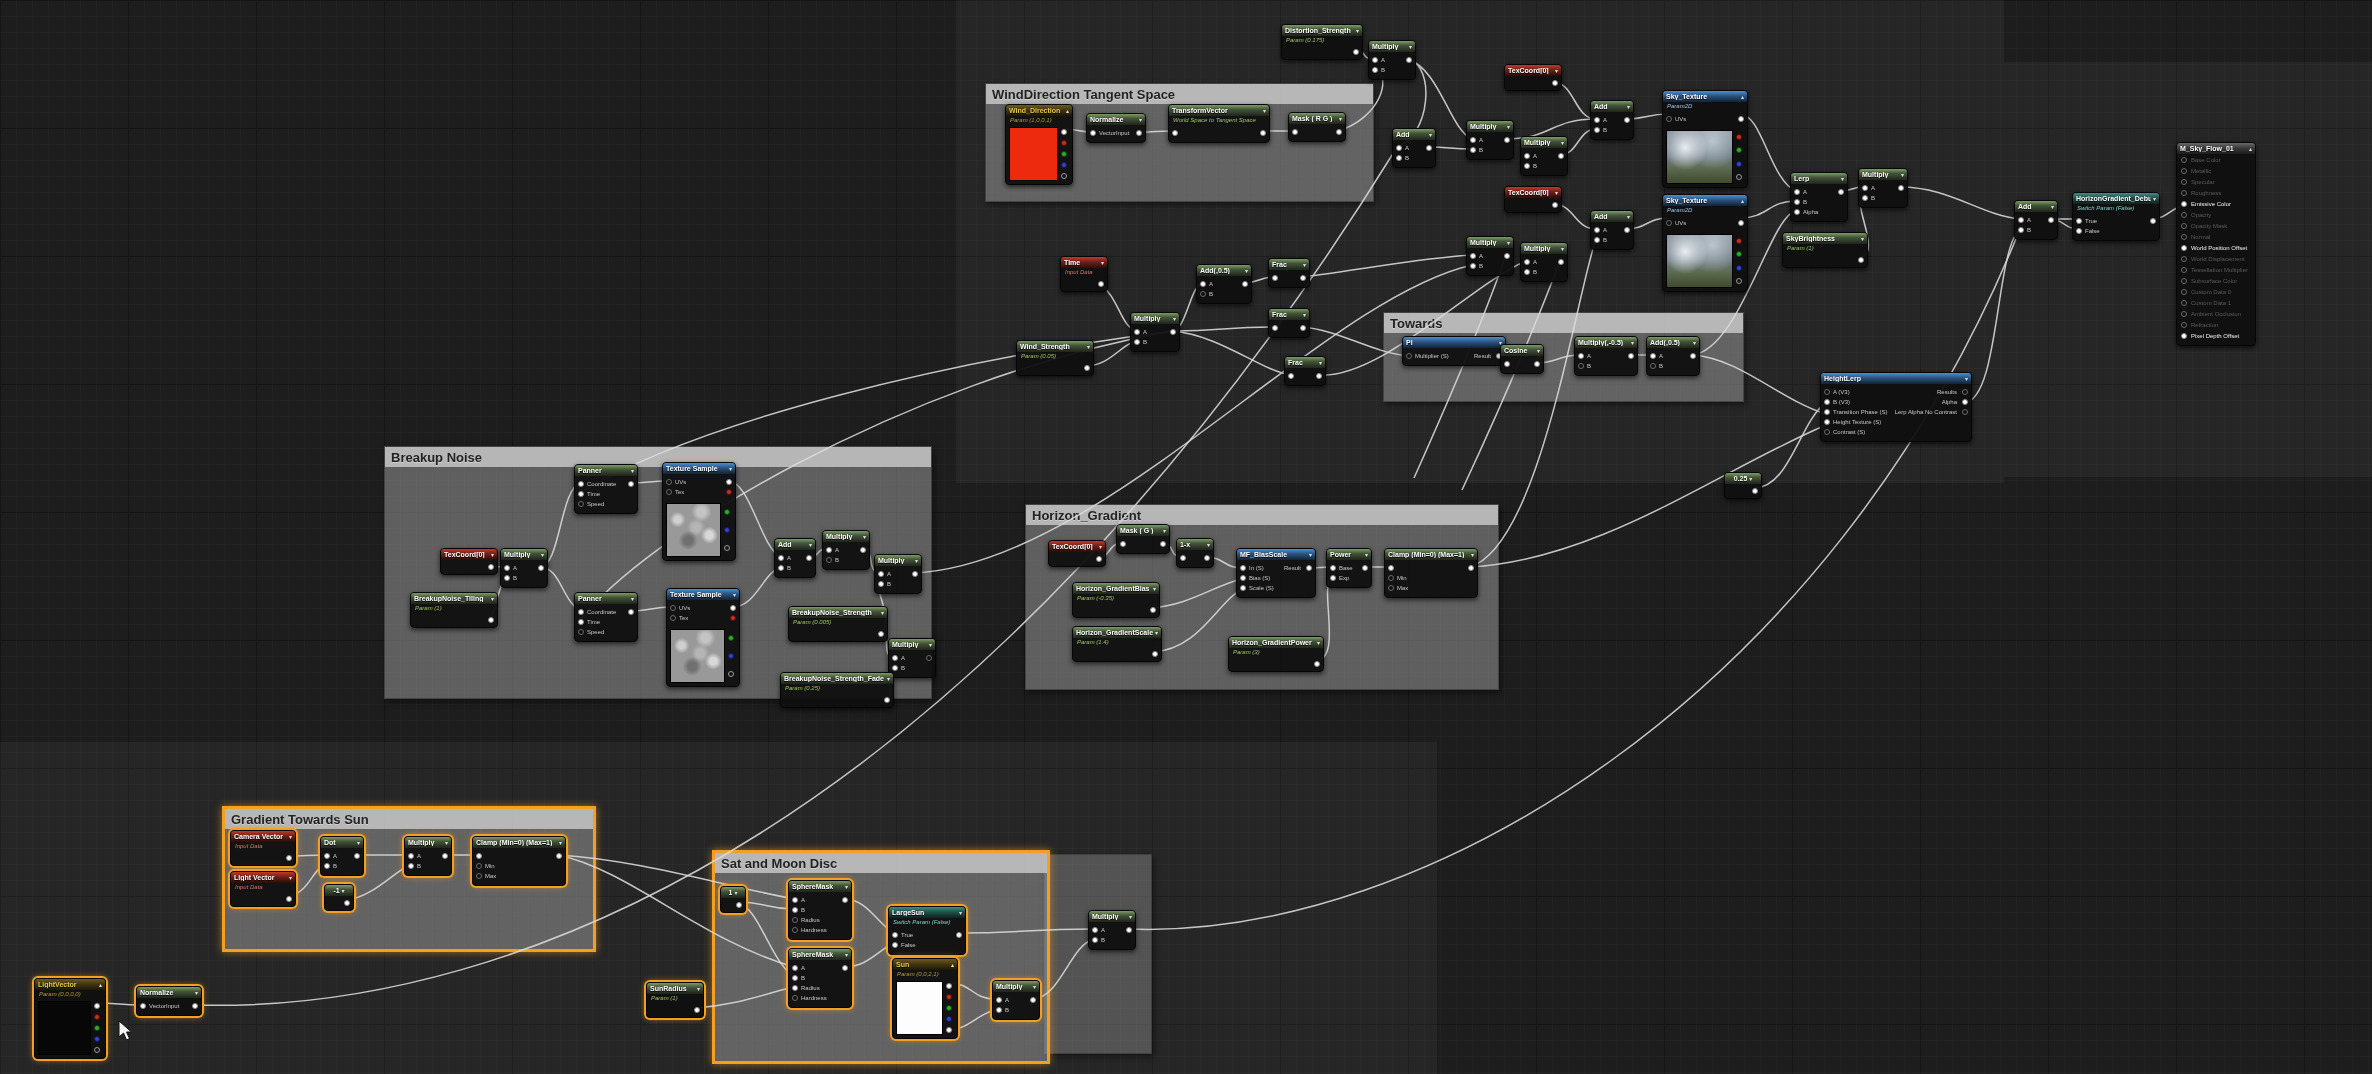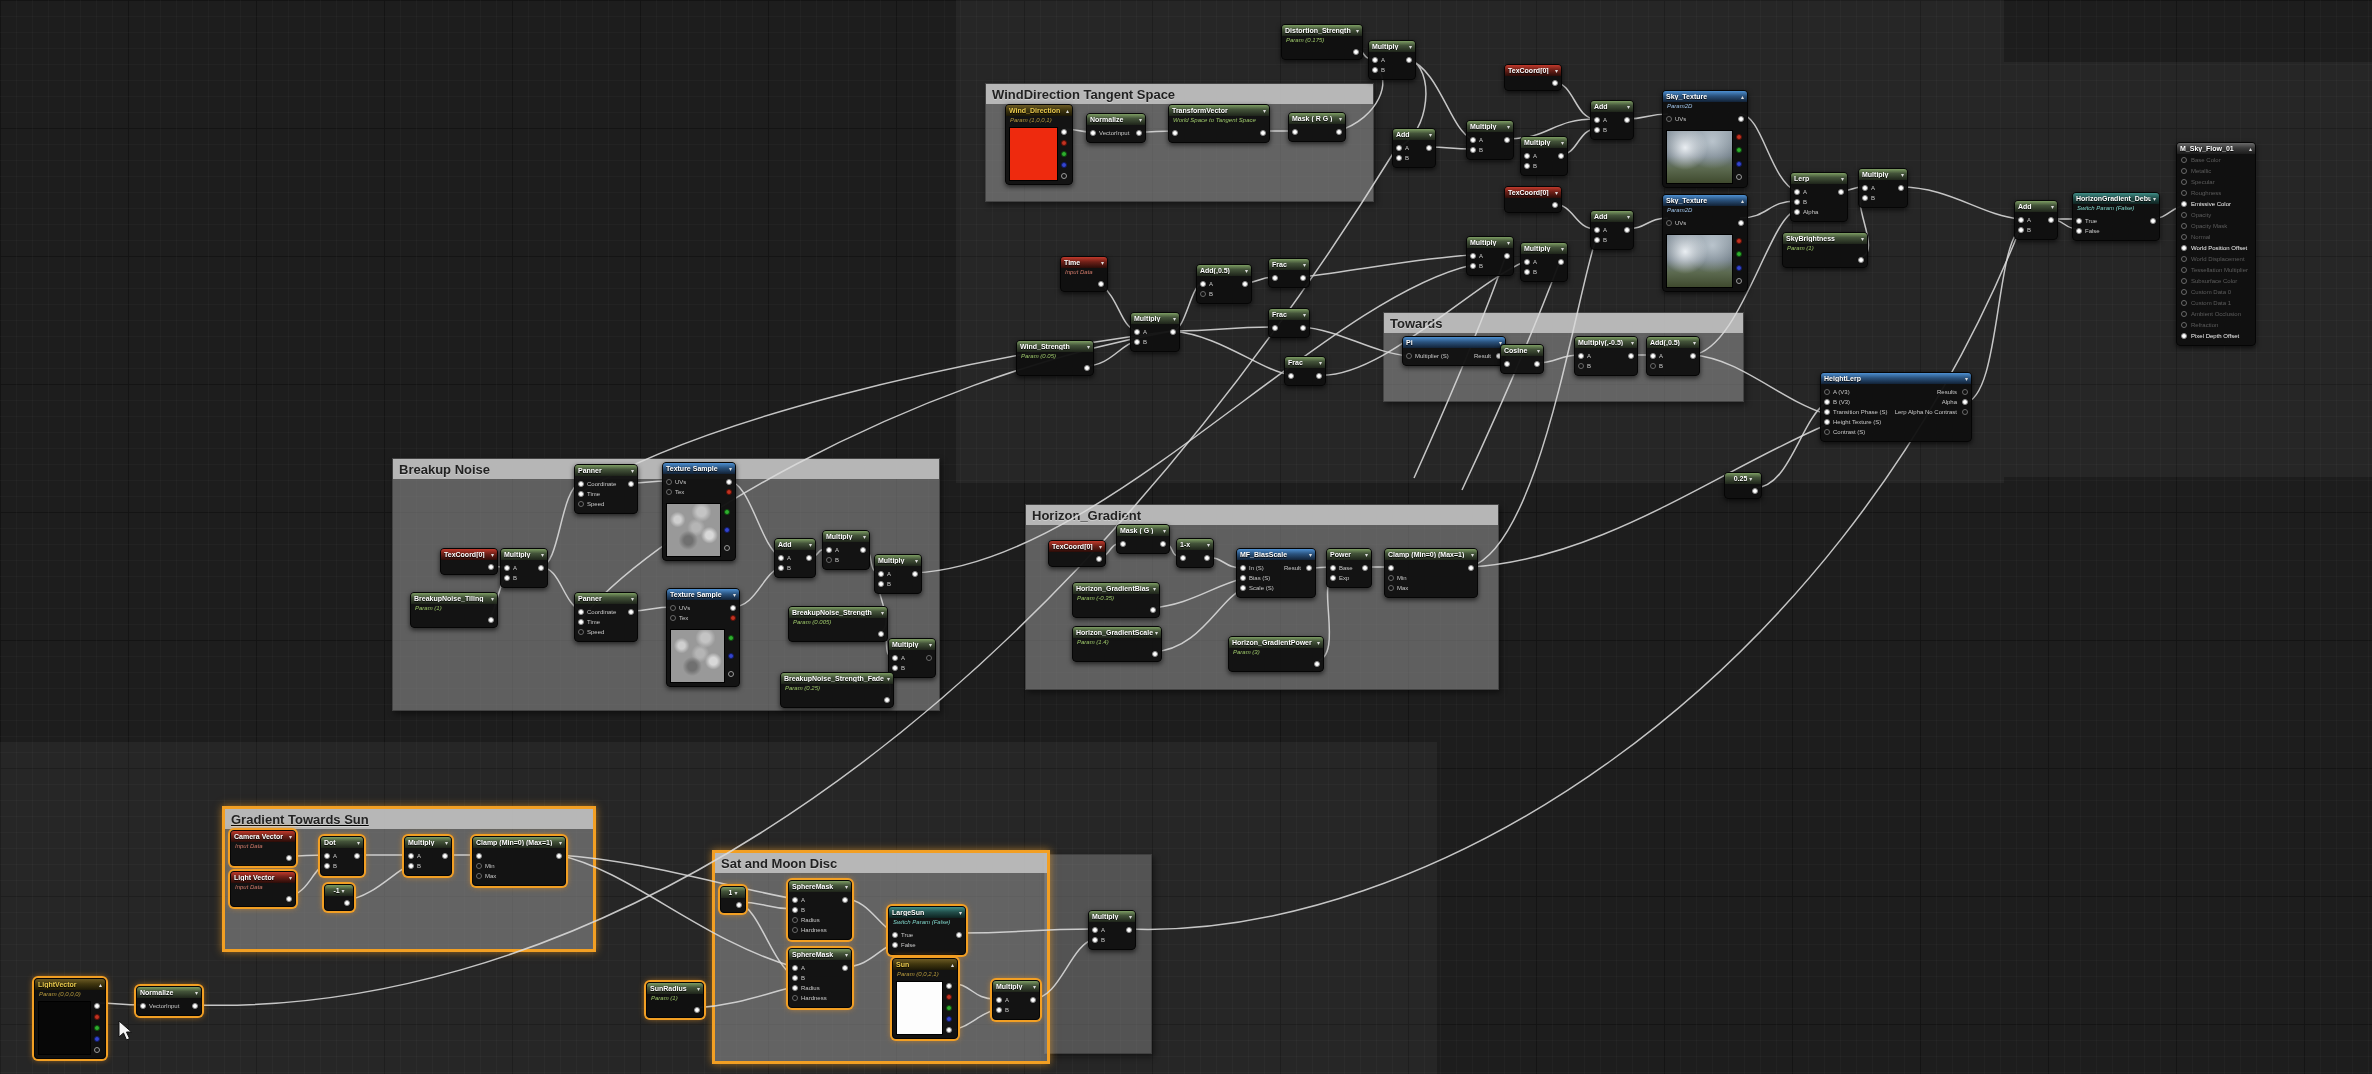--- a/index.html
+++ b/index.html
@@ -84,27 +84,27 @@
       <div class="zone" style="left: 0px; top: 742px; width: 1437px; height: 332px;"></div>
     </div>
   <div id="comments">
       <div class="comment plain" style="left: 1044px; top: 854px; width: 106px; height: 198px;"></div>
       <div class="comment" style="left: 985px; top: 83px; width: 387px; height: 117px;">
         <div class="cbar">WindDirection Tangent Space</div>
       </div>
       <div class="comment" style="left: 1383px; top: 312px; width: 359px; height: 88px;">
         <div class="cbar">Towards</div>
       </div>
-      <div class="comment" style="left: 392px; top: 446px; width: 546px; height: 251px; margin-top: 12px;">
+      <div class="comment" style="left: 384px; top: 446px; width: 546px; height: 251px;">
         <div class="cbar">Breakup Noise</div>
       </div>
       <div class="comment" style="left: 1025px; top: 504px; width: 472px; height: 184px;">
         <div class="cbar">Horizon_Gradient</div>
       </div>
-      <div class="comment sel" style="left: 222px; top: 806px; width: 368px; height: 140px; text-decoration: underline;">
+      <div class="comment sel" style="left: 222px; top: 806px; width: 368px; height: 140px;">
         <div class="cbar">Gradient Towards Sun</div>
       </div>
       <div class="comment sel" style="left: 712px; top: 850px; width: 332px; height: 208px;">
         <div class="cbar">Sat and Moon Disc</div>
       </div>
     </div>
   <svg class="wires" id="wires" width="2372" height="1074">
       <path d="M1064,129 C1078,129 1078,132 1092,132" fill="none" stroke="#dcdcdc" stroke-width="1.5" opacity="0.88"></path>
       <path d="M1138,132 C1156,132 1156,131 1174,131" fill="none" stroke="#dcdcdc" stroke-width="1.5" opacity="0.88"></path>
       <path d="M1262,131 C1278,131 1278,131 1294,131" fill="none" stroke="#dcdcdc" stroke-width="1.5" opacity="0.88"></path>

